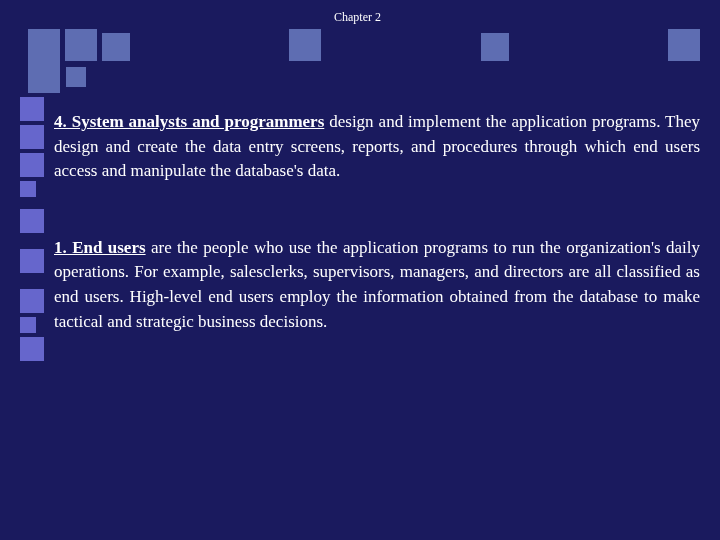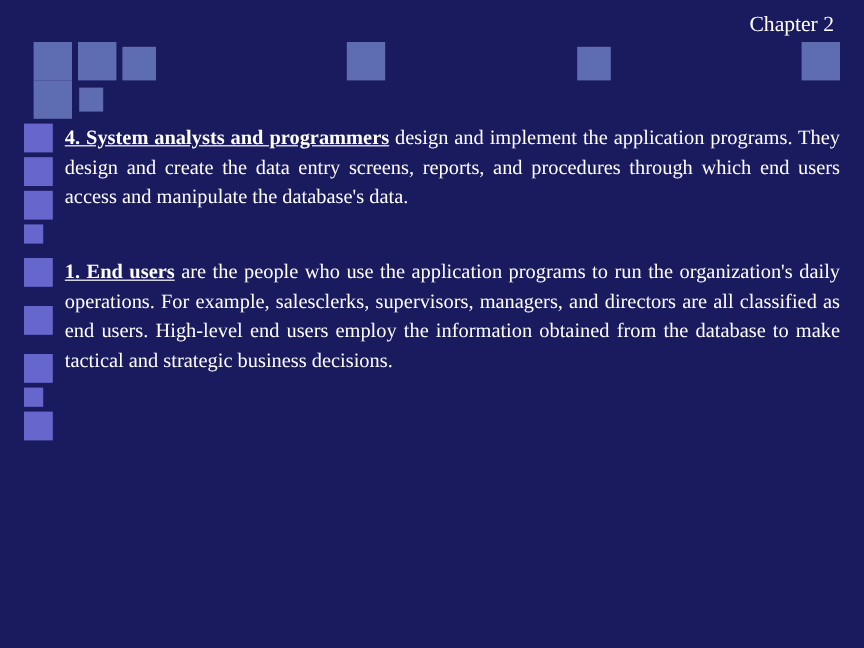--- a/index.html
+++ b/index.html
@@ -19,31 +19,31 @@
     }
 
     .page-container {
       width: 720px;
       height: 540px;
       position: relative;
       padding: 10px 20px 10px 20px;
     }
 
     .chapter-label {
-      text-align: right;
-      font-size: 18px;
+      text-align: center;
+      font-size: 12px;
       color: white;
       margin-bottom: 4px;
       padding-right: 5px;
     }
 
     
     .section {
       display: flex;
-      align-items: flex-start;
+      align-items: center;
       margin-bottom: 12px;
       position: relative;
     }
 
     .text-block {
       flex: 1;
       font-size: 17px;
       line-height: 1.45;
       text-align: justify;
     }

